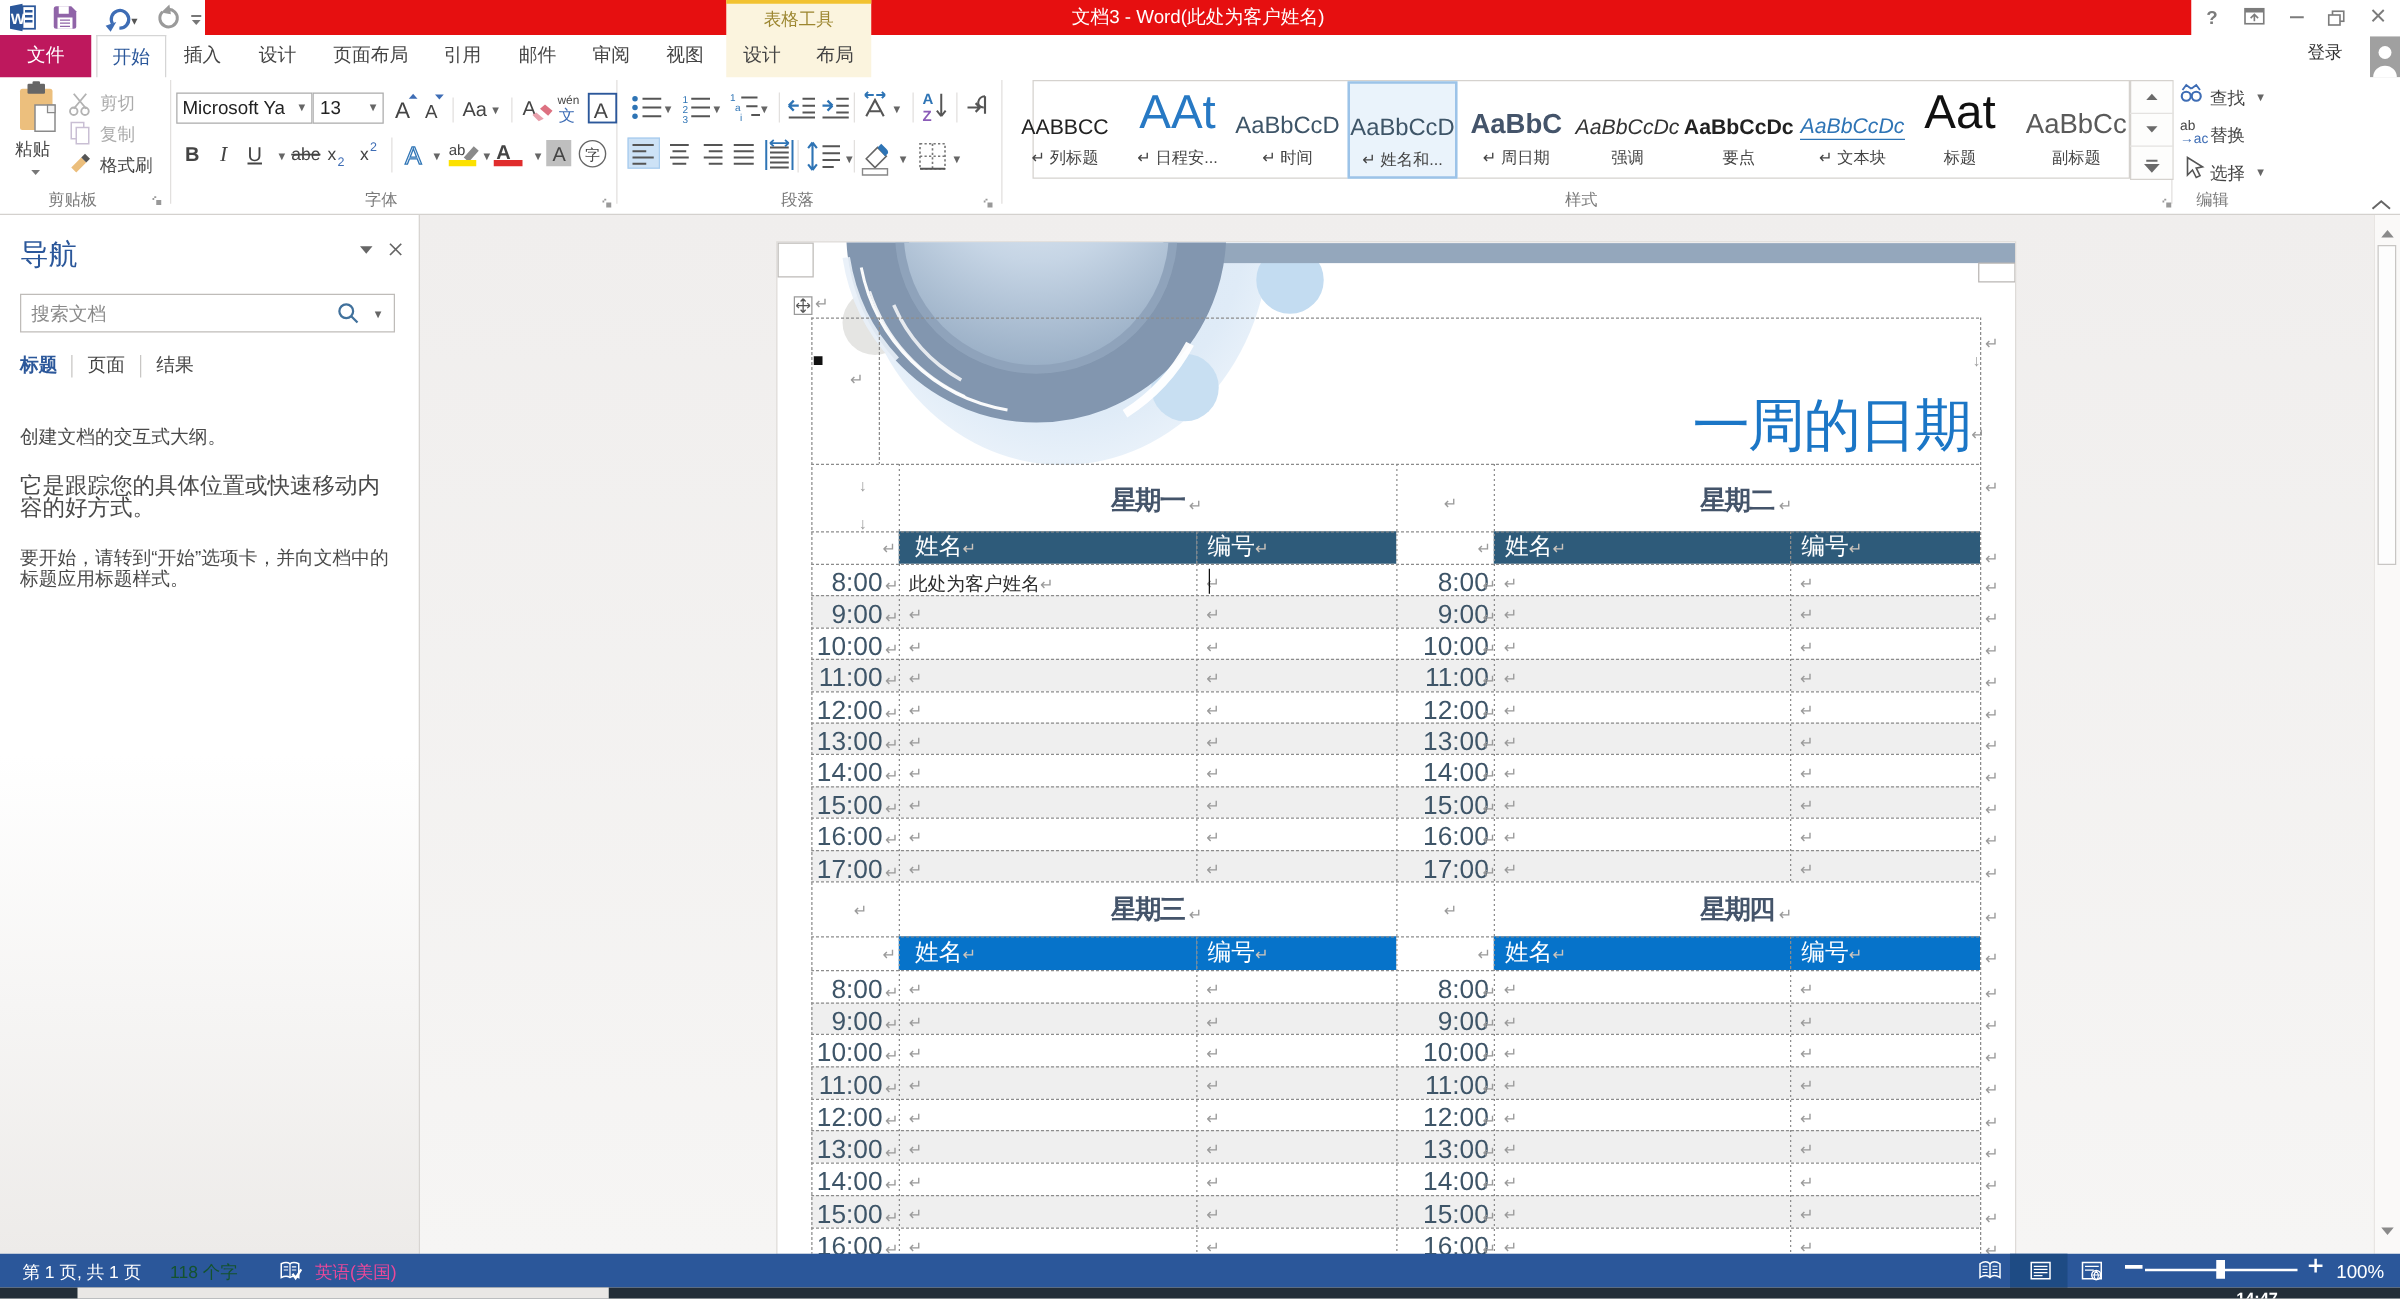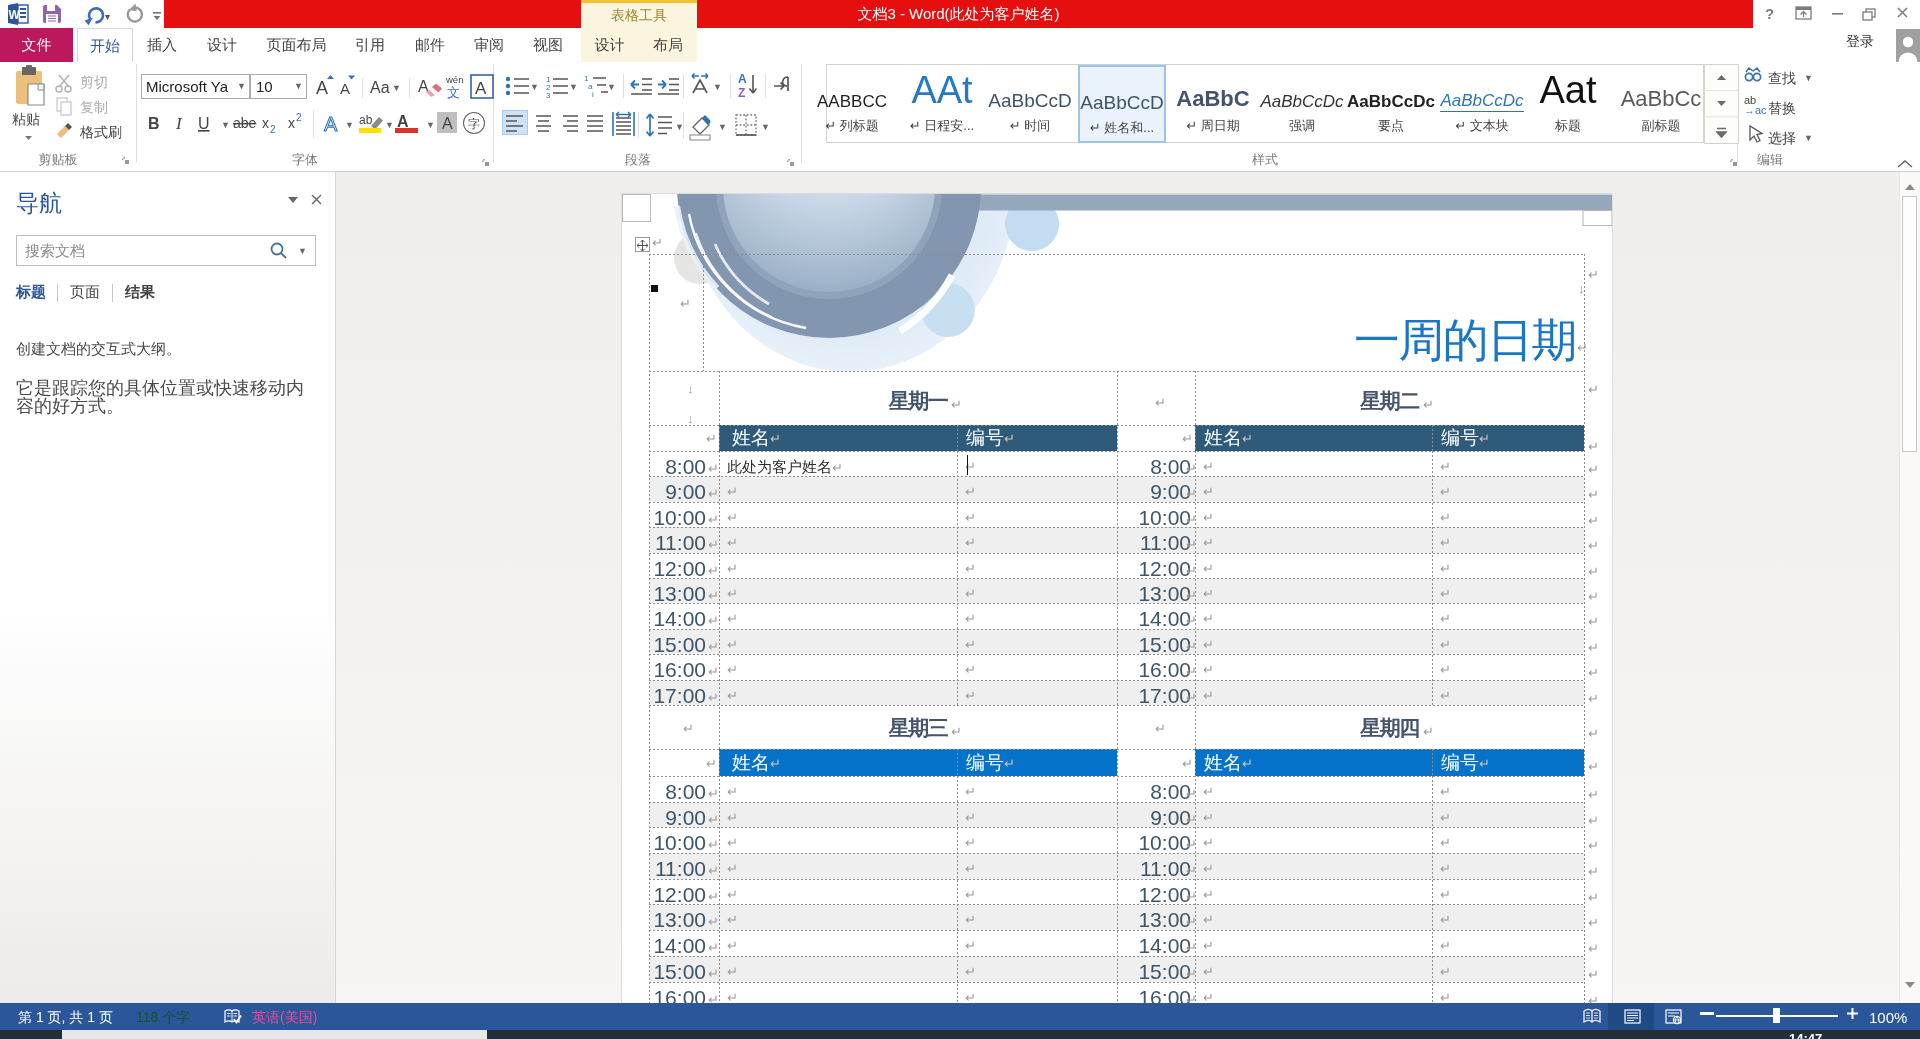--- a/index.html
+++ b/index.html
@@ -107,21 +107,21 @@
 </svg>
 <svg class="a" style="left:121px;top:156px;" width="10" height="10">
       <path d="M1 1 h3 v1.4 h-3 z M1 1 v3 h1.4 v-3 z M4 4 h4 v4 h-4 z" fill="#999"></path>
       <path d="M5.5 5.5 h2 v2 z" fill="#999"></path>
     </svg>
 <div class="a" style="left:141px;top:74px;width:109px;height:25px;border:1px solid #ABABAB;background:#fff;">
 <span style="position:absolute;left:4px;top:3px;font-size:15px;color:#222;">Microsoft Ya</span>
 <span style="position:absolute;right:3px;top:6px;font-size:9px;color:#666;">▼</span>
     </div>
 <div class="a" style="left:250px;top:74px;width:57px;height:25px;border:1px solid #ABABAB;background:#fff;">
-<span style="position:absolute;left:5px;top:3px;font-size:15px;color:#222;">10</span>
+<span style="position:absolute;left:5px;top:3px;font-size:15px;color:#222;">13</span>
 <span style="position:absolute;right:3px;top:6px;font-size:9px;color:#666;">▼</span>
     </div>
 <svg class="a" style="left:310px;top:66px;" width="186" height="40" viewBox="0 0 186 40">
 <text x="6" y="28" font-size="18" fill="#444" font-family="Liberation Sans">A</text>
       <path d="M17 13 l3.5 -4 l3.5 4 z" fill="#3E6DB5"></path>
 <text x="30" y="28" font-size="15" fill="#444" font-family="Liberation Sans">A</text>
       <path d="M38 9.5 l7 0 l-3.5 4 z" fill="#3E6DB5"></path>
 <rect x="52" y="12" width="1" height="20" fill="#E2E0DE"></rect>
 <text x="60" y="27" font-size="16" fill="#444" font-family="Liberation Sans">Aa</text>
       <text x="82" y="25" font-size="9" fill="#666">▼</text>
@@ -663,23 +663,24 @@
 <svg style="position:absolute;right:26px;top:5px;" width="20" height="20">
         <circle cx="8" cy="8" r="5.5" fill="none" stroke="#41719C" stroke-width="1.8"></circle>
         <path d="M12 12 l5 5" stroke="#41719C" stroke-width="1.8"></path>
       </svg>
 <span style="position:absolute;right:8px;top:10px;font-size:9px;color:#666;">▼</span>
     </div>
 <div class="a" style="left:16px;top:283px;font-size:15px;color:#2B579A;font-weight:bold;">标题</div>
 <div class="a" style="left:57px;top:284px;width:1px;height:18px;background:#C8C6C4;"></div>
 <div class="a" style="left:70px;top:283px;font-size:15px;color:#444;">页面</div>
 <div class="a" style="left:112px;top:284px;width:1px;height:18px;background:#C8C6C4;"></div>
-<div class="a" style="left:125px;top:283px;font-size:15px;color:#444;font-weight:bold;">结果</div>
+<div class="a" style="left:125px;top:283px;font-size:15px;color:#444;">结果</div>
 <div class="a" style="left:16px;top:340px;width:302px;font-size:15px;color:#4a4a4a;">创建文档的交互式大纲。</div>
 <div class="a" style="left:16px;top:379px;width:304px;font-size:18px;color:#4a4a4a;line-height:18px;">它是跟踪您的具体位置或快速移动内容的好方式。</div>
+<div class="a" style="left:16px;top:438px;width:304px;font-size:15px;color:#4a4a4a;line-height:17px;">要开始，请转到“开始”选项卡，并向文档中的标题应用标题样式。</div>
 <div class="a" style="left:1899px;top:172px;width:21px;height:831px;background:#FAF9F8;border-left:1px solid #E8E5E3;"></div>
 <svg class="a" style="left:1901px;top:180px;" width="18" height="16">
       <path d="M4 10 l5 -6 l5 6 z" fill="#8a8a8a"></path>
     </svg>
 <div class="a" style="left:1902px;top:196px;width:15px;height:256px;background:#FDFDFD;border:1px solid #C8C6C4;"></div>
 <svg class="a" style="left:1901px;top:977px;" width="18" height="16">
       <path d="M4 5 l5 6 l5 -6 z" fill="#8a8a8a"></path>
     </svg>
 <div class="a" style="left:0;top:1003px;width:1920px;height:27px;background:#2B579A;"></div>
 <div class="a" style="left:18px;top:1009px;font-size:14px;color:#fff;">第 1 页, 共 1 页</div>

